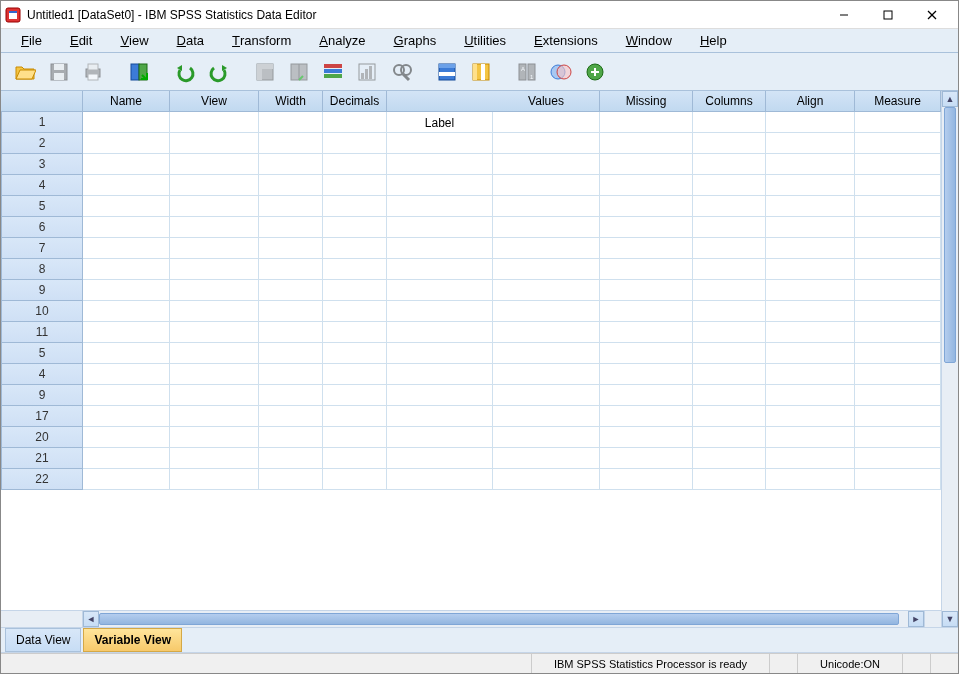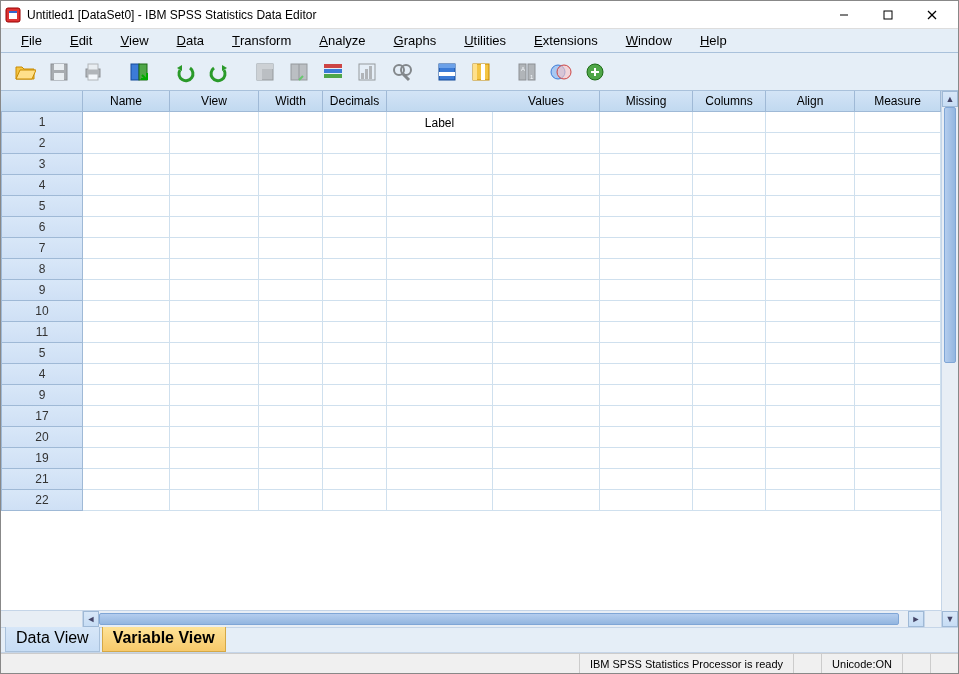--- a/index.html
+++ b/index.html
@@ -47,26 +47,26 @@
   .hscroll-bar .spacer { width: 82px; background: #e8eef5; border-right:1px solid #c5d5e8; }
   .hscroll-bar .track { flex:1; position: relative; }
   .hscroll-bar .thumb { position:absolute; top:2px; bottom:2px; left:16px; width: 800px; background: linear-gradient(#b4cdee,#93b6e0); border:1px solid #7fa6d6; border-radius:2px; }
   .hscroll-bar .arrow{ position:absolute; top:0; bottom:0; width:16px; background:linear-gradient(#d8e7f8,#c7ddf5); border:1px solid #9fb9d6; display:flex; align-items:center; justify-content:center; font-size:9px; color:#446;}
   .hscroll-bar .arrow.left{left:0;}
   .hscroll-bar .arrow.right{right:0;}
   .hscroll-bar .corner{width:17px;background:#e8eef5;border-left:1px solid #c5d5e8;}
 
   
   .view-tabs { height: 26px; background: #e5eef7; display: flex; align-items: flex-end; padding: 0 4px; border-top: 1px solid #c5d5e8; border-bottom: 1px solid #c5d5e8; }
-  .view-tabs .vtab { padding: 4px 10px; font-size: 16px; border: 1px solid #a9c1db; background: linear-gradient(#d8e7f8,#c7ddf5); cursor: pointer; margin-right: 2px; }
+  .view-tabs .vtab { padding: 4px 10px; font-size: 12px; border: 1px solid #a9c1db; background: linear-gradient(#d8e7f8,#c7ddf5); cursor: pointer; margin-right: 2px; }
   .view-tabs .vtab.active { background: linear-gradient(#ffe59b,#f7c96a); border-color: #d4a846; font-weight: bold; }
 
   
   .statusbar { height: 20px; background: #f0f0f0; border-top: 1px solid #ccc; display: flex; align-items: center; font-size: 11px; }
-  .statusbar .sect { border-left: 1px solid #ccc; padding: 0 10px; height: 100%; display: flex; align-items: center; }
+  .statusbar .sect { border-left: 1px solid #ccc; padding: 0 22px; height: 100%; display: flex; align-items: center; }
   .statusbar .filler { flex: 1; }
   .statusbar .sect.small { width: 28px; padding:0; }
 </style>
 </head>
 <body>
 
 <div class="titlebar">
   <span class="app-icon">
     <svg width="16" height="16" viewBox="0 0 16 16">
         <rect x="1" y="1" width="14" height="14" rx="2" fill="#d33" stroke="#900"></rect>
@@ -446,33 +446,20 @@
           <div class="cell" style="width: 64px;"></div>
           <div class="cell" style="width: 64px;"></div>
           <div class="cell" style="width: 106px;"></div>
           <div class="cell" style="width: 107px;"></div>
           <div class="cell" style="width: 93px;"></div>
           <div class="cell" style="width: 73px;"></div>
           <div class="cell" style="width: 89px;"></div>
           <div class="cell" style="width: 86px;"></div>
         </div>
         <div class="row">
-          <div class="rh">19</div>
-          <div class="cell" style="width: 87px;"></div>
-          <div class="cell" style="width: 89px;"></div>
-          <div class="cell" style="width: 64px;"></div>
-          <div class="cell" style="width: 64px;"></div>
-          <div class="cell" style="width: 106px;"></div>
-          <div class="cell" style="width: 107px;"></div>
-          <div class="cell" style="width: 93px;"></div>
-          <div class="cell" style="width: 73px;"></div>
-          <div class="cell" style="width: 89px;"></div>
-          <div class="cell" style="width: 86px;"></div>
-        </div>
-        <div class="row">
           <div class="rh">21</div>
           <div class="cell" style="width: 87px;"></div>
           <div class="cell" style="width: 89px;"></div>
           <div class="cell" style="width: 64px;"></div>
           <div class="cell" style="width: 64px;"></div>
           <div class="cell" style="width: 106px;"></div>
           <div class="cell" style="width: 107px;"></div>
           <div class="cell" style="width: 93px;"></div>
           <div class="cell" style="width: 73px;"></div>
           <div class="cell" style="width: 89px;"></div>

